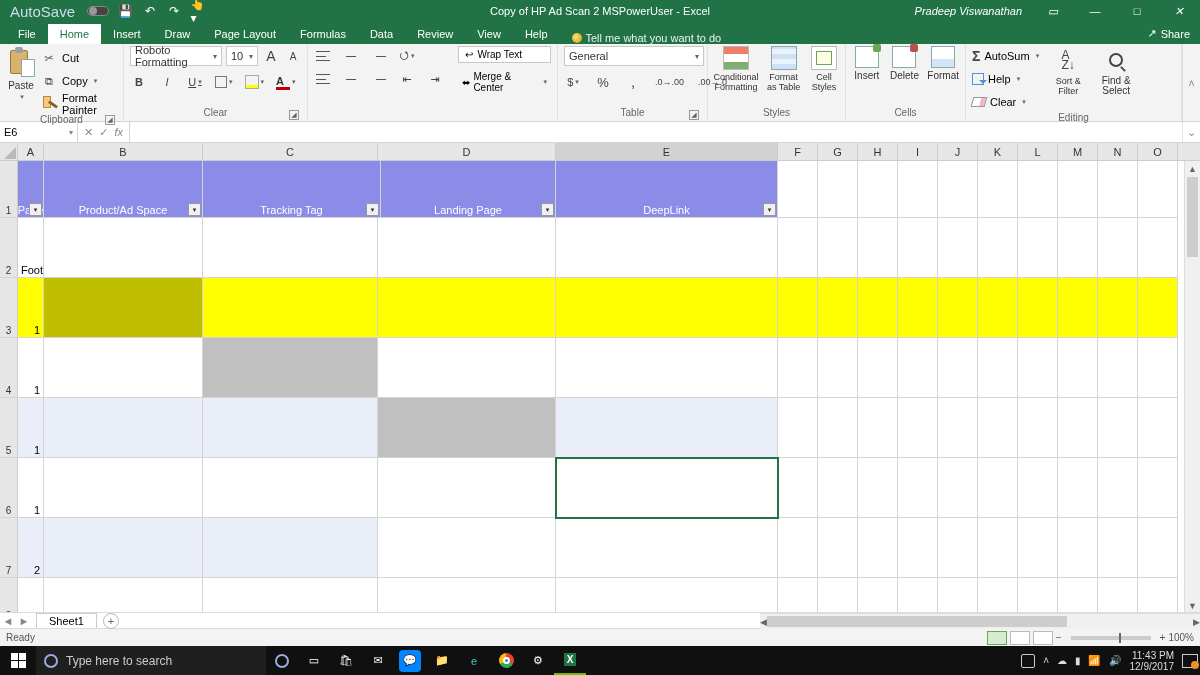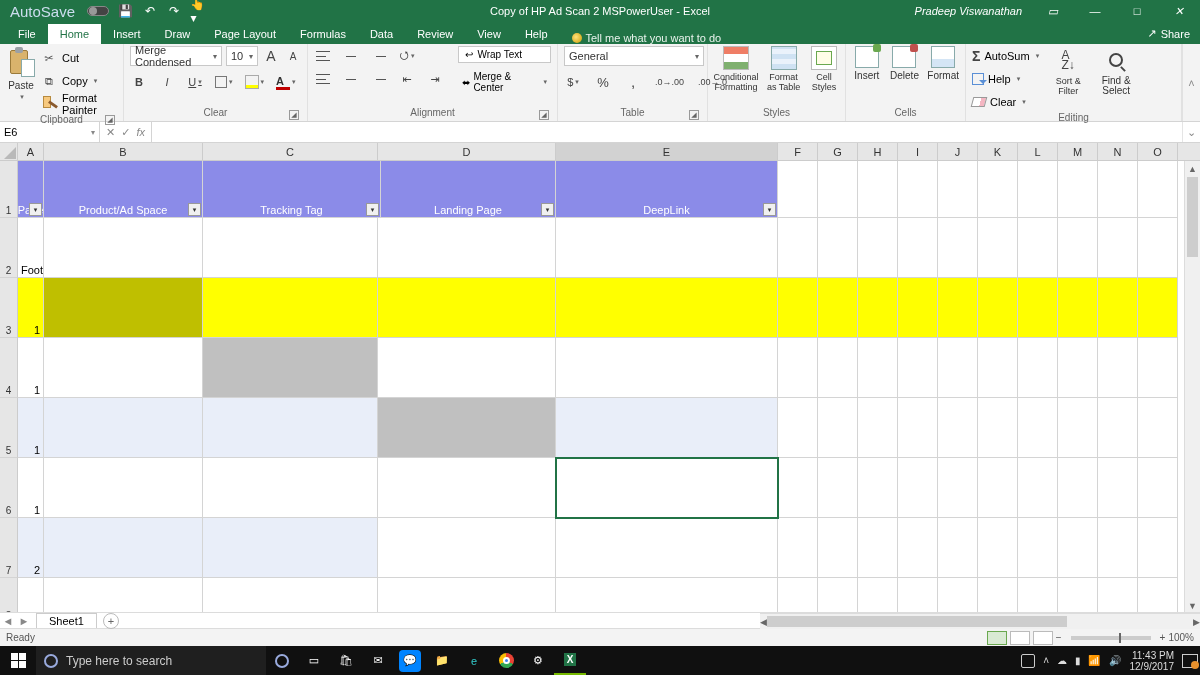--- a/index.html
+++ b/index.html
@@ -75,21 +75,21 @@
 .sigma{font-size:14px;font-weight:bold;color:#444;}
 .fillhandle{width:12px;height:12px;border:1px solid #5a8fd6;position:relative;}
 .fillhandle::after{content:"";position:absolute;right:-4px;bottom:-4px;border:4px solid transparent;border-top-color:#5a8fd6;}
 .eraser{width:14px;height:10px;background:linear-gradient(90deg,#fff 60%,#f4b6c2 60%);border:1px solid #999;transform:skewX(-15deg);}
 .azsort{font-size:12px;color:#444;line-height:10px;}
 .findic{width:14px;height:14px;border:2px solid #444;border-radius:50%;position:relative;}
 .findic::after{content:"";position:absolute;right:-5px;bottom:-5px;width:6px;height:2px;background:#444;transform:rotate(45deg);}
 
 
 .fxbar { height:21px; border-bottom:1px solid #d4d4d4; display:flex; align-items:stretch; background:#fff; }
-.namebox { width:100px; border-right:1px solid #d4d4d4; display:flex; align-items:center; padding:0 4px; font-size:11px;text-align:right; }
+.namebox { width:78px; border-right:1px solid #d4d4d4; display:flex; align-items:center; padding:0 4px; font-size:11px;text-align:right; }
 .namebox .dd{margin-left:auto;font-size:8px;color:#888;}
 .fxbtns { display:flex; align-items:center; gap:6px; padding:0 6px; border-right:1px solid #d4d4d4; color:#888; font-size:11px;}
 .fxinput { flex:1; padding:0 6px; display:flex; align-items:center; font-size:11px; color:#333; }
 .chev { width:18px; display:flex; align-items:center; justify-content:center; color:#888; border-left:1px solid #e5e5e5;}
 .collapse-ribbon{width:18px;border-left:1px solid #e1e1e1;display:flex;align-items:center;justify-content:center;color:#888;}
 
 
 .gridwrap { position:absolute; top:143px; left:0; right:0; bottom:45px; display:flex; flex-direction:column; }
 .colhdrs { height:18px; display:flex; background:#e6e6e6; border-bottom:1px solid #ccc; }
 .selall{width:18px;border-right:1px solid #ccc;background:#e6e6e6;position:relative;}
@@ -225,21 +225,21 @@
           </div>
       </div>
     </div>
     <div class="label"><span>Clipboard</span><span class="dlaunch">◢</span></div>
   </div>
 
   <div class="group" style="width:184px">
     <div class="body" style="flex-direction:column;gap:6px;width:100%">
       <div class="row" style="gap:4px">
         <div class="combo" style="width:92px">
-            <span>Merge Condensed</span>
+            <span>Roboto Formatting</span>
             <span class="dd">▾</span>
           </div>
         <div class="combo" style="width:32px">
             <span>10</span>
             <span class="dd">▾</span>
           </div>
         <span class="sbtn" style="font-size:14px">A</span>
         <span class="sbtn" style="font-size:10px">A</span>
       </div>
       <div class="row" style="gap:10px">
@@ -323,21 +323,20 @@
             <span>↩</span>
             <span>Wrap Text</span>
           </div>
         <div class="mergebtn">
             <span>⬌</span>
             <span>Merge &amp; Center</span>
             <span class="dd-small">▾</span>
           </div>
       </div>
     </div>
-    <div class="label"><span>Alignment</span><span class="dlaunch">◢</span></div>
   </div>
 
   <div class="group" style="width:150px">
     <div class="body" style="flex-direction:column;gap:6px;width:100%">
       <div class="combo" style="width:140px">
           <span>General</span>
           <span class="dd">▾</span>
         </div>
       <div class="row" style="gap:12px">
         <span class="sbtn">$<span class="dd-small">▾</span></span>

